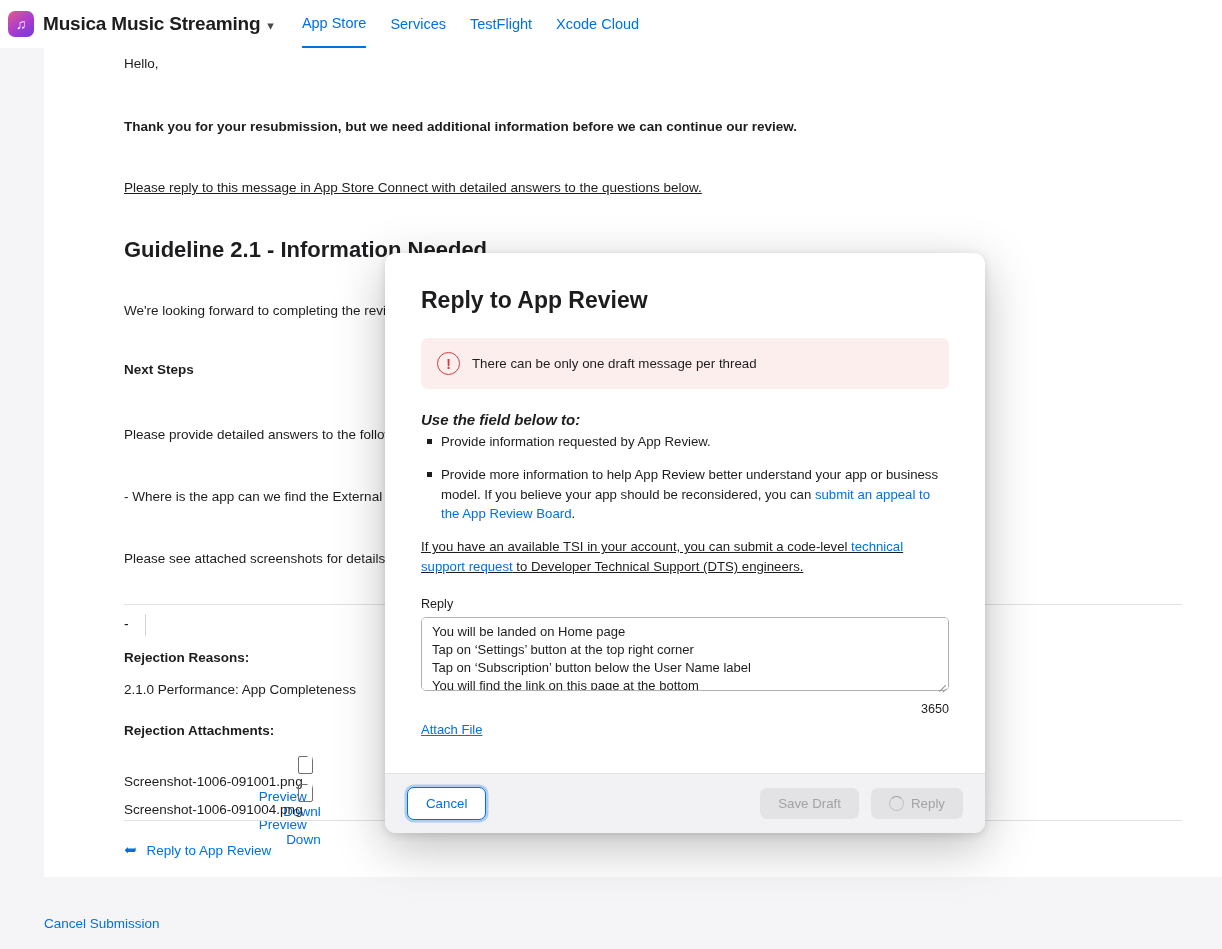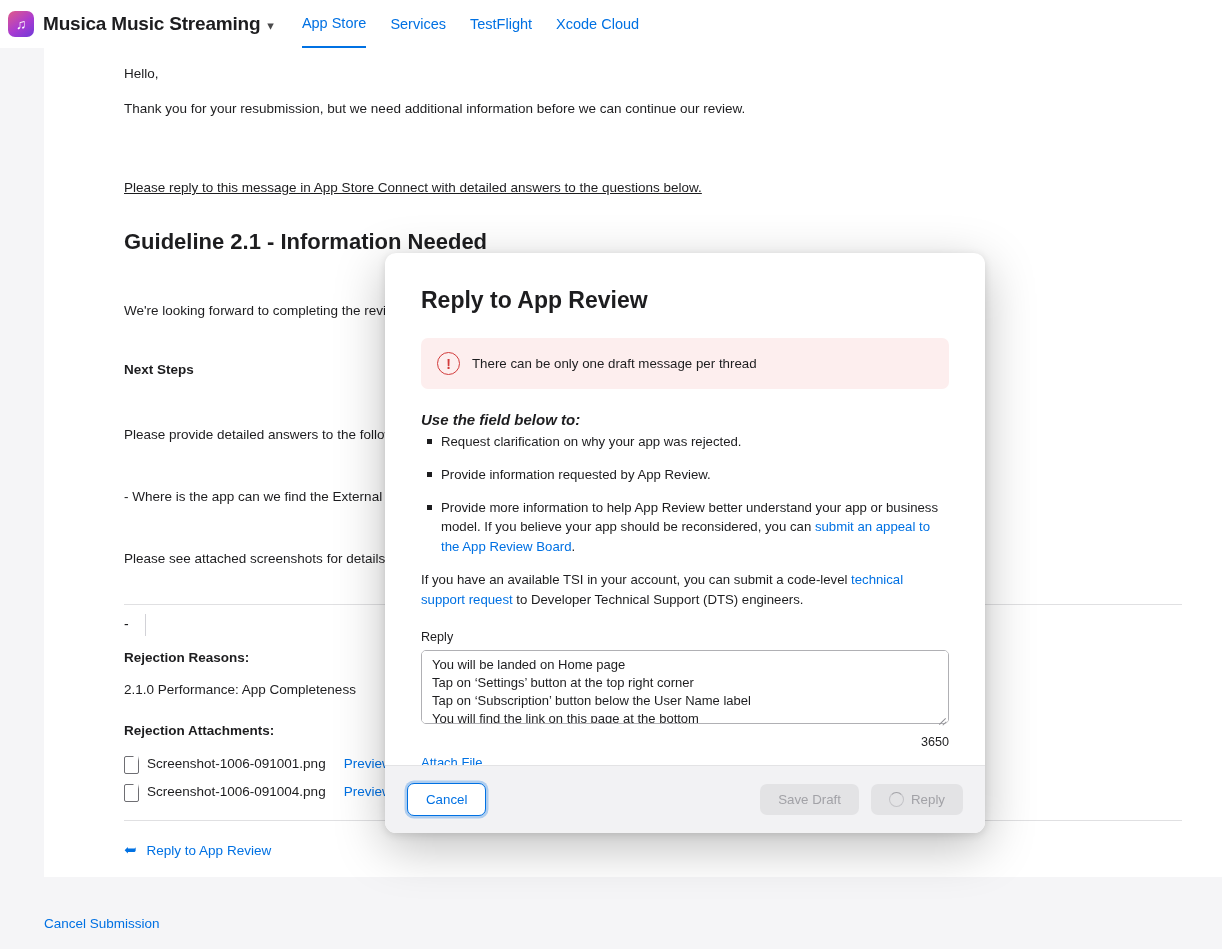--- a/index.html
+++ b/index.html
@@ -131,23 +131,24 @@
     width: 1px;
     height: 22px;
     background: #d2d2d7;
     margin-left: 16px;
     vertical-align: middle;
   }
   .attach-row {
     position: absolute;
     left: 80px;
     display: flex;
-    align-items: flex-start;
+    align-items: flex-end;
     font-size: 13.5px;
     gap: 0;
+    flex-direction: column;
   }
   .doc-icon {
     width: 13px;
     height: 16px;
     border: 1px solid #6e6e73;
     border-radius: 2px;
     position: relative;
     margin-right: 8px;
     flex: none;
   }
@@ -270,20 +271,21 @@
     top: 7px;
     width: 5px;
     height: 5px;
     background: #1d1d1f;
   }
   .tsi-note {
     font-size: 13.2px;
     line-height: 1.5;
     color: #1d1d1f;
     margin: 0 0 20px 0;
+    text-decoration: underline;
   }
   .field-label {
     font-size: 12.6px;
     color: #1d1d1f;
     margin-bottom: 6px;
   }
   .textarea-wrap { position: relative; }
   textarea.reply-box {
     width: 100%;
     height: 74px;
@@ -323,21 +325,21 @@
     color: #1d1d1f;
     margin-top: 7px;
   }
   .attach-file {
     font-size: 13px;
     color: #0071e3;
     margin-top: 6px;
     display: inline-block;
   }
   .modal-footer {
-    height: 68px;
+    height: 60px;
     background: #f2f2f4;
     border-top: 1px solid #e3e3e5;
     display: flex;
     align-items: center;
     justify-content: space-between;
     padding: 0 22px;
     box-sizing: border-box;
   }
   .btn {
     font-family: "Liberation Sans", sans-serif;
@@ -387,25 +389,25 @@
     <div class="nav-item active">App Store</div>
     <div class="nav-item">Services</div>
     <div class="nav-item">TestFlight</div>
     <div class="nav-item">Xcode Cloud</div>
   </div>
 </div>
 
 <div class="page">
   <div class="card">
 
-    <div class="row msg-p" style="top:15px;">Hello,</div>
-    <div class="row msg-p" style="top:50px;">Thank you for your resubmission, but we need additional information before we can continue our review.</div>
+    <div class="row msg-p" style="top:5px;">Hello,</div>
+    <div class="row msg-p" style="top:68px;font-weight:bold;">Thank you for your resubmission, but we need additional information before we can continue our review.</div>
     <div class="row msg-p" style="top:129px;text-decoration:underline;">Please reply to this message in App Store Connect with detailed answers to the questions below.</div>
 
-    <h2 class="guideline row" style="top:180px;">Guideline 2.1 - Information Needed</h2>
+    <h2 class="guideline row" style="top:188px;">Guideline 2.1 - Information Needed</h2>
 
     <div class="row msg-p" style="top:252px;">We're looking forward to completing the review of</div>
     <div class="row bold-line" style="top:313px;">Next Steps</div>
     <div class="row msg-p" style="top:376px;">Please provide detailed answers to the following qu</div>
     <div class="row msg-p" style="top:438px;">- Where is the app can we find the External Link Ac</div>
     <div class="row msg-p" style="top:500px;">Please see attached screenshots for details.</div>
 
     <div class="hr" style="top:555px;"></div>
 
     <div class="dash-row" style="top:565px;">
@@ -446,21 +448,20 @@
     <div class="modal-title">Reply to App Review</div>
 
     <div class="alert">
       <div class="alert-icon">!</div>
       <div class="alert-text">There can be only one draft message per thread</div>
     </div>
 
     <div class="use-field">Use the field below to:</div>
 
     <ul class="bullets">
-      <li>Request clarification on why your app was rejected.</li>
       <li>Provide information requested by App Review.</li>
       <li><span>Provide more information to help App Review better understand your app or business model. If you believe your app should be reconsidered, you can </span><a class="link" href="#">submit an appeal to the App Review Board</a><span>.</span></li>
     </ul>
 
     <div class="tsi-note">
       <span>If you have an available TSI in your account, you can submit a code-level </span><a class="link" href="#">technical support request</a><span> to Developer Technical Support (DTS) engineers.</span>
     </div>
 
     <div class="field-label">Reply</div>
     <div class="textarea-wrap">

